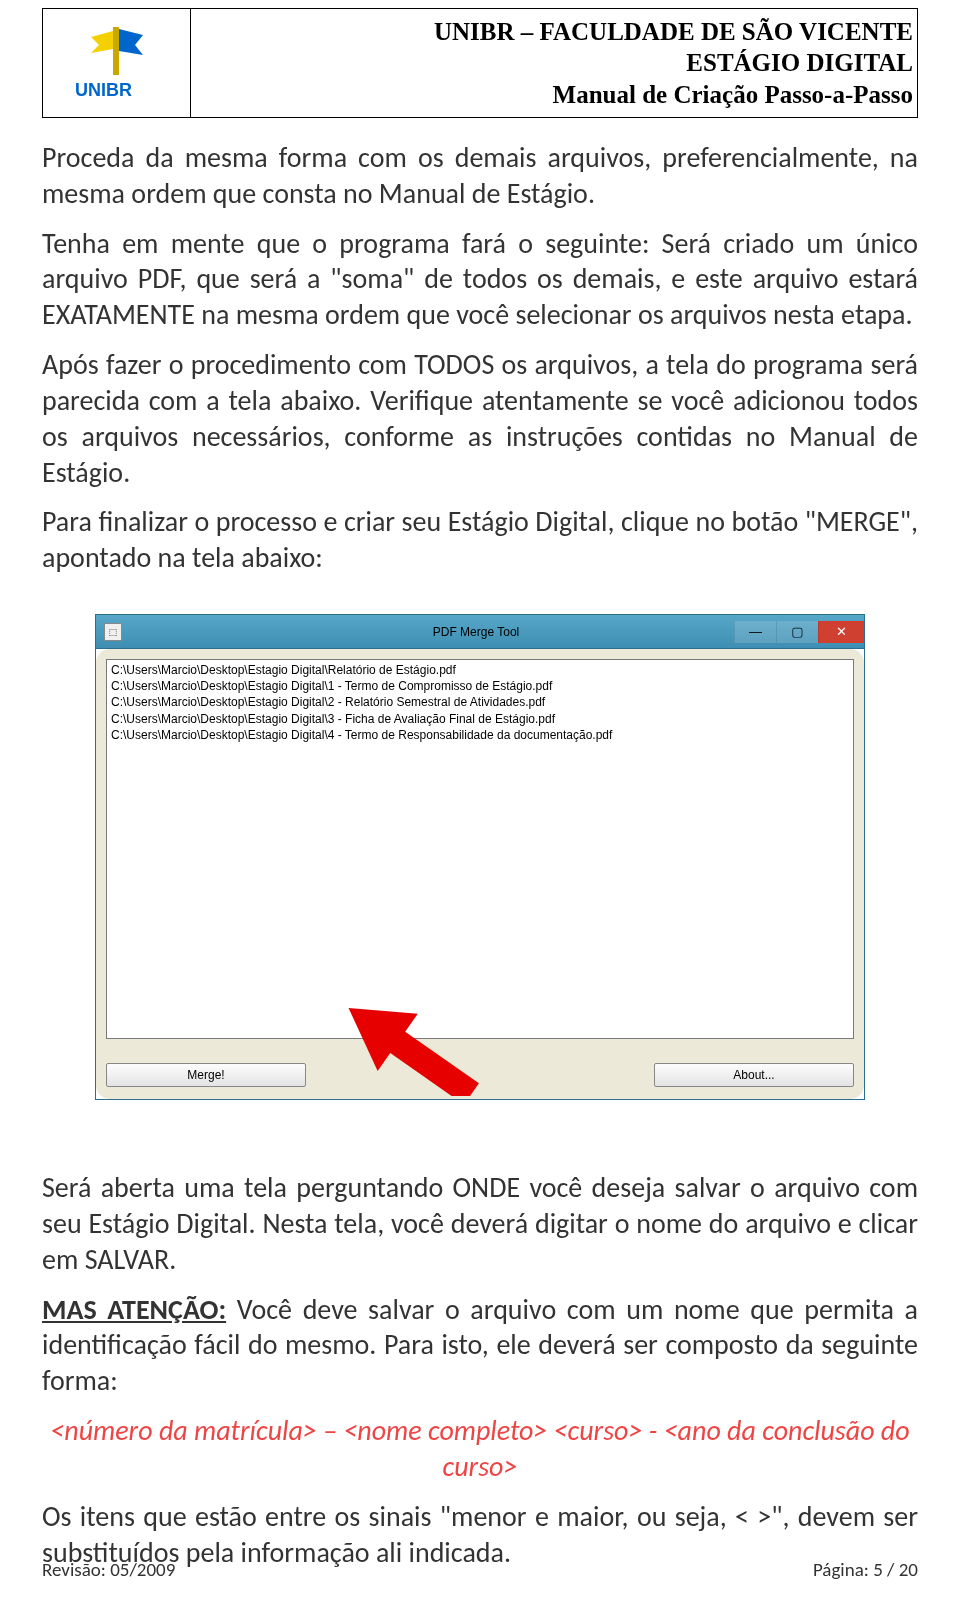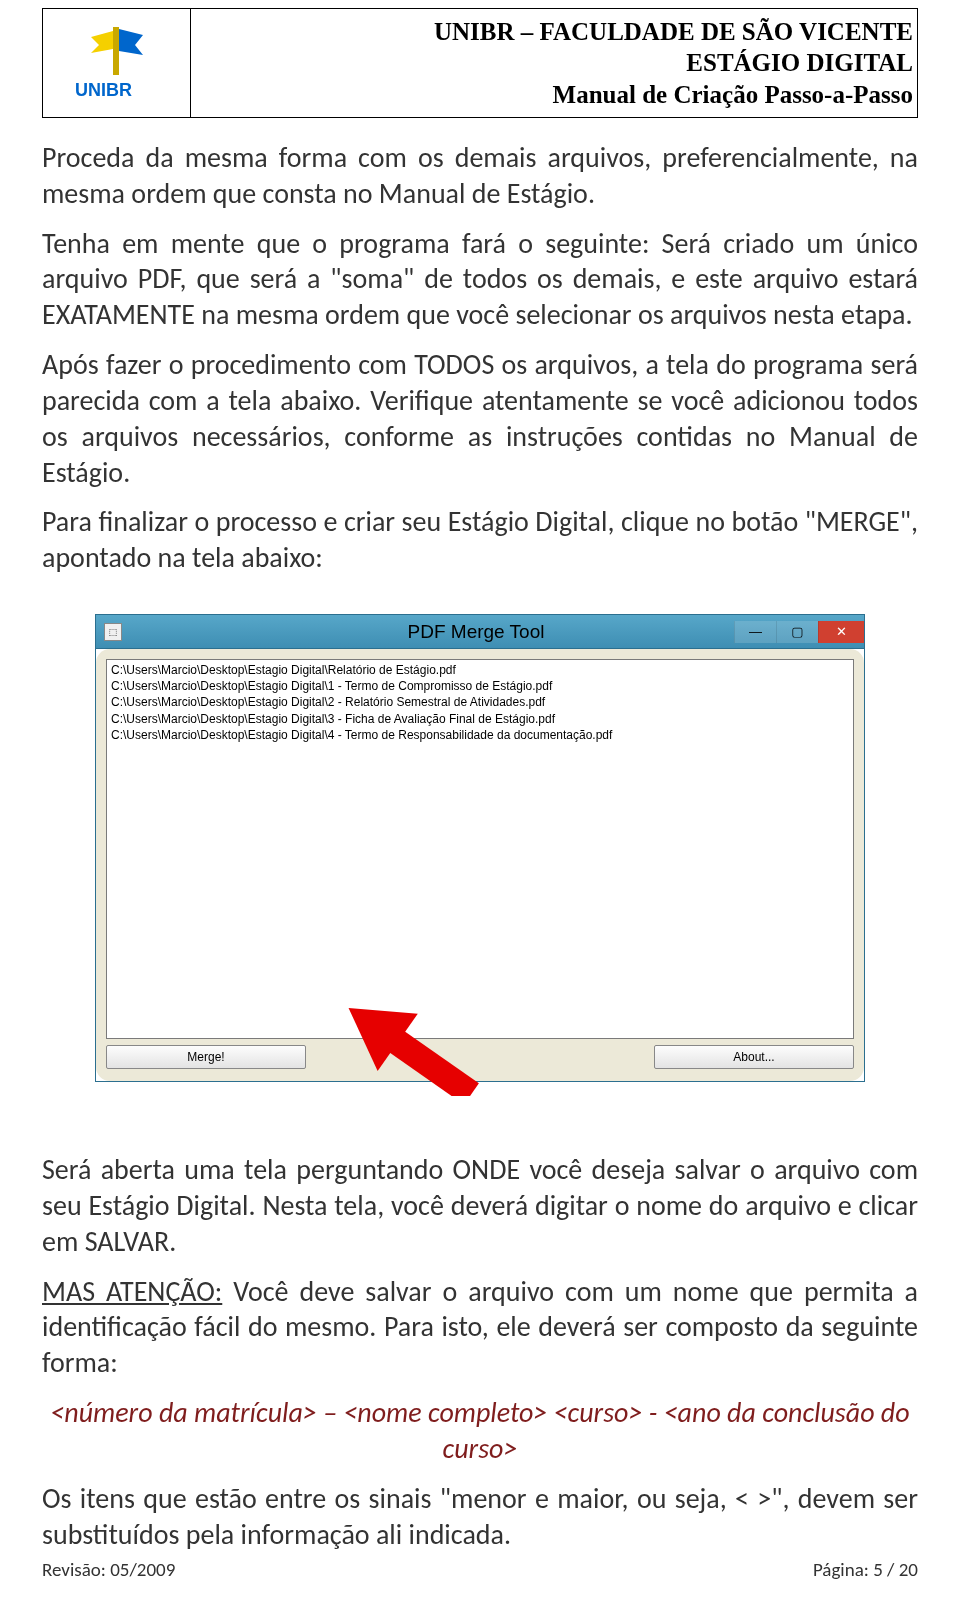--- a/index.html
+++ b/index.html
@@ -48,22 +48,22 @@
     padding: 6px 4px;
   }
   .body-text p {
     font-size: 28px;
     line-height: 1.28;
     text-align: justify;
     margin-bottom: 14px;
     color: #333;
   }
   .body-text .u { }
-  .body-text .bu { font-weight: normal; text-decoration: underline; }
-  .body-text .red-italic { color: #7f1d1d; font-style: italic; }
+  .body-text .bu { font-weight: bold; text-decoration: underline; }
+  .body-text .red-italic { color: #ef4444; font-style: italic; }
 
   
   .app-window {
     width: 770px;
     margin: 38px auto 70px auto;
     border: 1px solid #2b6f8f;
     background: #fff;
     font-family: "Segoe UI", Tahoma, sans-serif;
   }
   .titlebar {
@@ -80,21 +80,21 @@
     background: #f0f0f0;
     border: 1px solid #888;
     margin-left: 8px;
     display:flex;align-items:center;justify-content:center;
     font-size:9px;
   }
   .titlebar-title {
     position:absolute;
     left:0;right:8px;
     text-align:center;
-    font-size: 19px;
+    font-size: 12px;
     color:#000;
   }
   .window-controls {
     margin-left:auto;
     display:flex;
     gap:0;
   }
   .wc-btn {
     width:42px;height:22px;
     display:flex;align-items:center;justify-content:center;
@@ -135,21 +135,21 @@
     background:linear-gradient(#fdfdfd,#e3e3e3);
     border:1px solid #888;
     font-size:12px;
     font-family: Tahoma, Arial, sans-serif;
     display:flex;align-items:center;justify-content:center;
     border-radius:2px;
   }
   .bottom-row {
     display:flex;
     gap:23px;
-    margin-top:6px;
+    margin-top:24px;
   }
   .bottom-row .win-btn { width:200px; }
   .bottom-row .spacer { flex:1; }
 
   
   .arrow-wrap {
     position:absolute;
     left: 325px;
     top: 1006px;
     width:170px;

